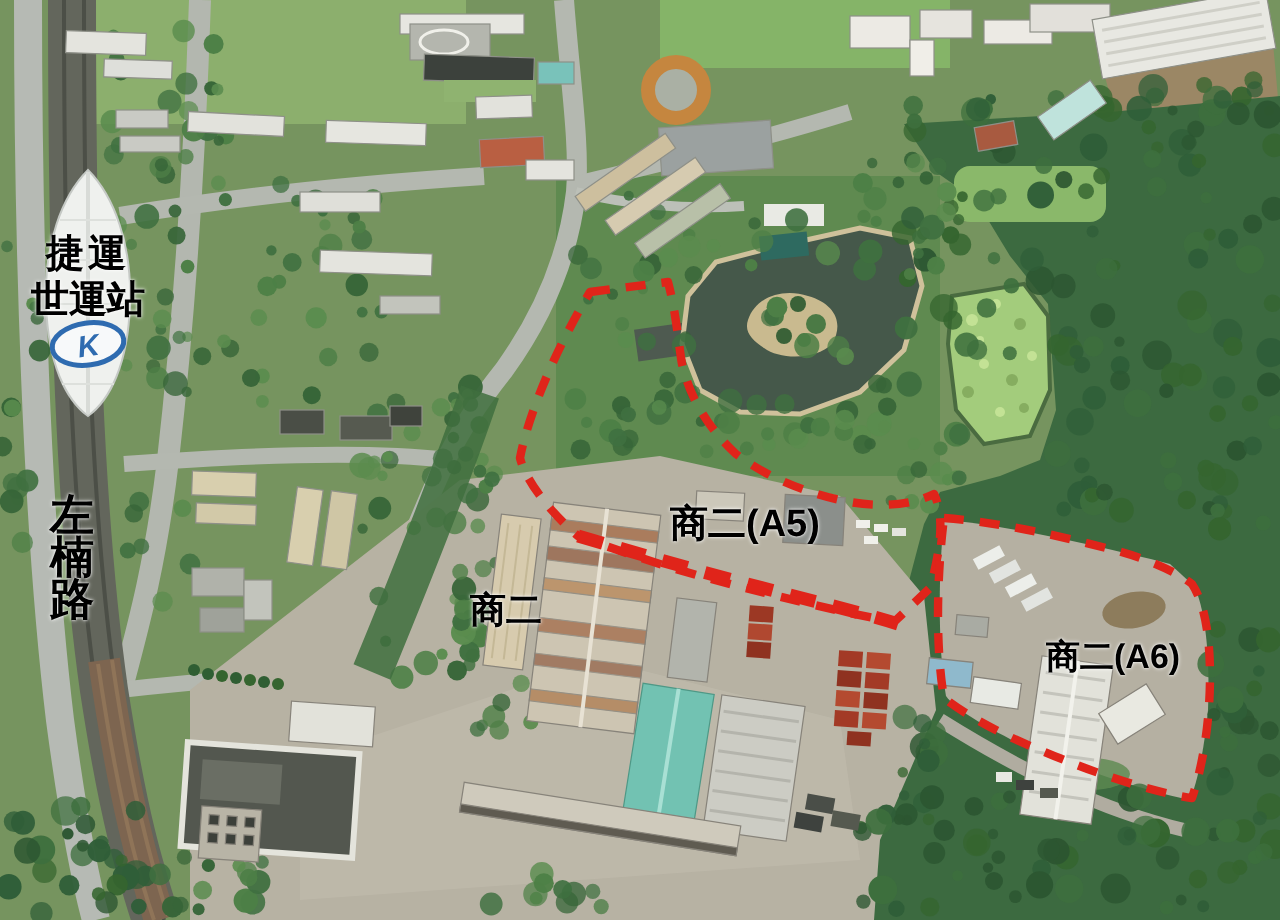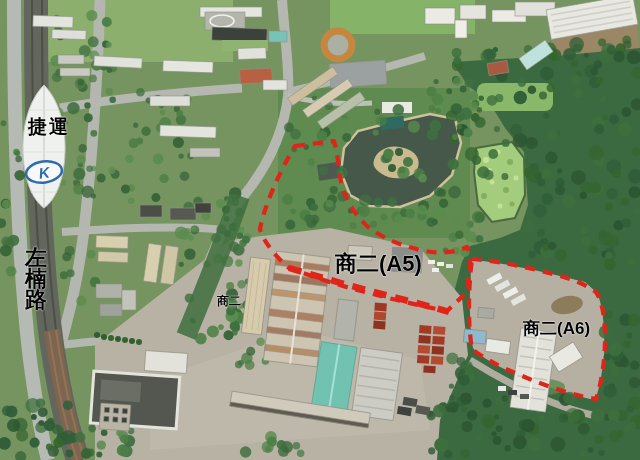--- a/index.html
+++ b/index.html
@@ -2,26 +2,26 @@
 <html><head>
 <meta charset="utf-8">
 <style>
   html,body{margin:0;padding:0;background:#222;}
   .stage{position:relative;width:640px;height:460px;overflow:hidden;background:#7d9a68;
          font-family:"Liberation Sans",sans-serif;}
   .stage svg{position:absolute;left:0;top:0;}
   .lbl{position:absolute;color:#000;font-weight:bold;white-space:nowrap;
        font-family:"Liberation Sans",sans-serif;
        text-shadow:0 0 2px rgba(255,255,255,.85),0 0 1px rgba(255,255,255,.9);}
-  .station-l1{left:18px;top:114px;width:52px;text-align:right;font-size:19px;letter-spacing:2px;}
+  .station-l1{left:18px;top:114px;width:52px;text-align:center;font-size:19px;letter-spacing:2px;}
   .station-l2{left:11px;top:137px;width:66px;text-align:center;font-size:19px;}
   .road-lbl{left:25px;top:247px;width:20px;font-size:22px;line-height:21px;
             word-break:break-all;white-space:normal;text-align:center;}
-  .z-c2{left:189px;top:293px;font-size:12px;padding-left:28px;}
-  .z-a5{left:335px;top:249px;font-size:22px;}
+  .z-c2{left:207px;top:293px;font-size:18px;padding-left:28px;}
+  .z-a5{left:335px;top:249px;font-size:19px;}
   .z-a6{left:523px;top:317px;font-size:17px;}
 </style>
 </head>
 <body>
 
 <div class="stage">
 <svg width="640" height="460" viewBox="0 0 640 460">
 
   <g>
     <rect x="0" y="0" width="640" height="460" fill="#76945f"></rect>
@@ -797,17 +797,18 @@
   </g>
 
   <g fill="none" stroke-linejoin="round">
     <path d="M295,146 L334,141 C338,156 339,170 341,182 C345,199 354,214 368,227 C384,239 404,247 425,251 C442,254 457,252 467,247 C472,257 471,273 465,294 L447,311 C415,305 380,296 350,288 C325,281 303,273 289,268 C276,257 263,241 260,229 C264,208 277,176 295,146 Z" stroke="#e0241a" stroke-width="4.2" stroke-dasharray="10 8"></path>
     <path d="M289,268 C310,274 340,283 370,291 C400,299 430,306 449,312" stroke="#e0241a" stroke-width="6.5" stroke-dasharray="13 9"></path>
     <path d="M472,259 C498,261 526,267 553,274 C570,278 587,285 596,292 C602,301 605,317 605,338 C605,359 602,381 596,399 C576,396 548,387 520,375 C500,367 482,357 472,349 C468,326 468,291 472,259 Z" stroke="#e0241a" stroke-width="4.2" stroke-dasharray="10 8"></path>
   </g>
 </svg>
 
 <div class="lbl station-l1">捷運</div>
+<div class="lbl station-l2">世運站</div>
 <div class="lbl road-lbl">左楠路</div>
 <div class="lbl z-c2">商二</div>
 <div class="lbl z-a5">商二(A5)</div>
 <div class="lbl z-a6">商二(A6)</div>
 </div>
 
 </body></html>

